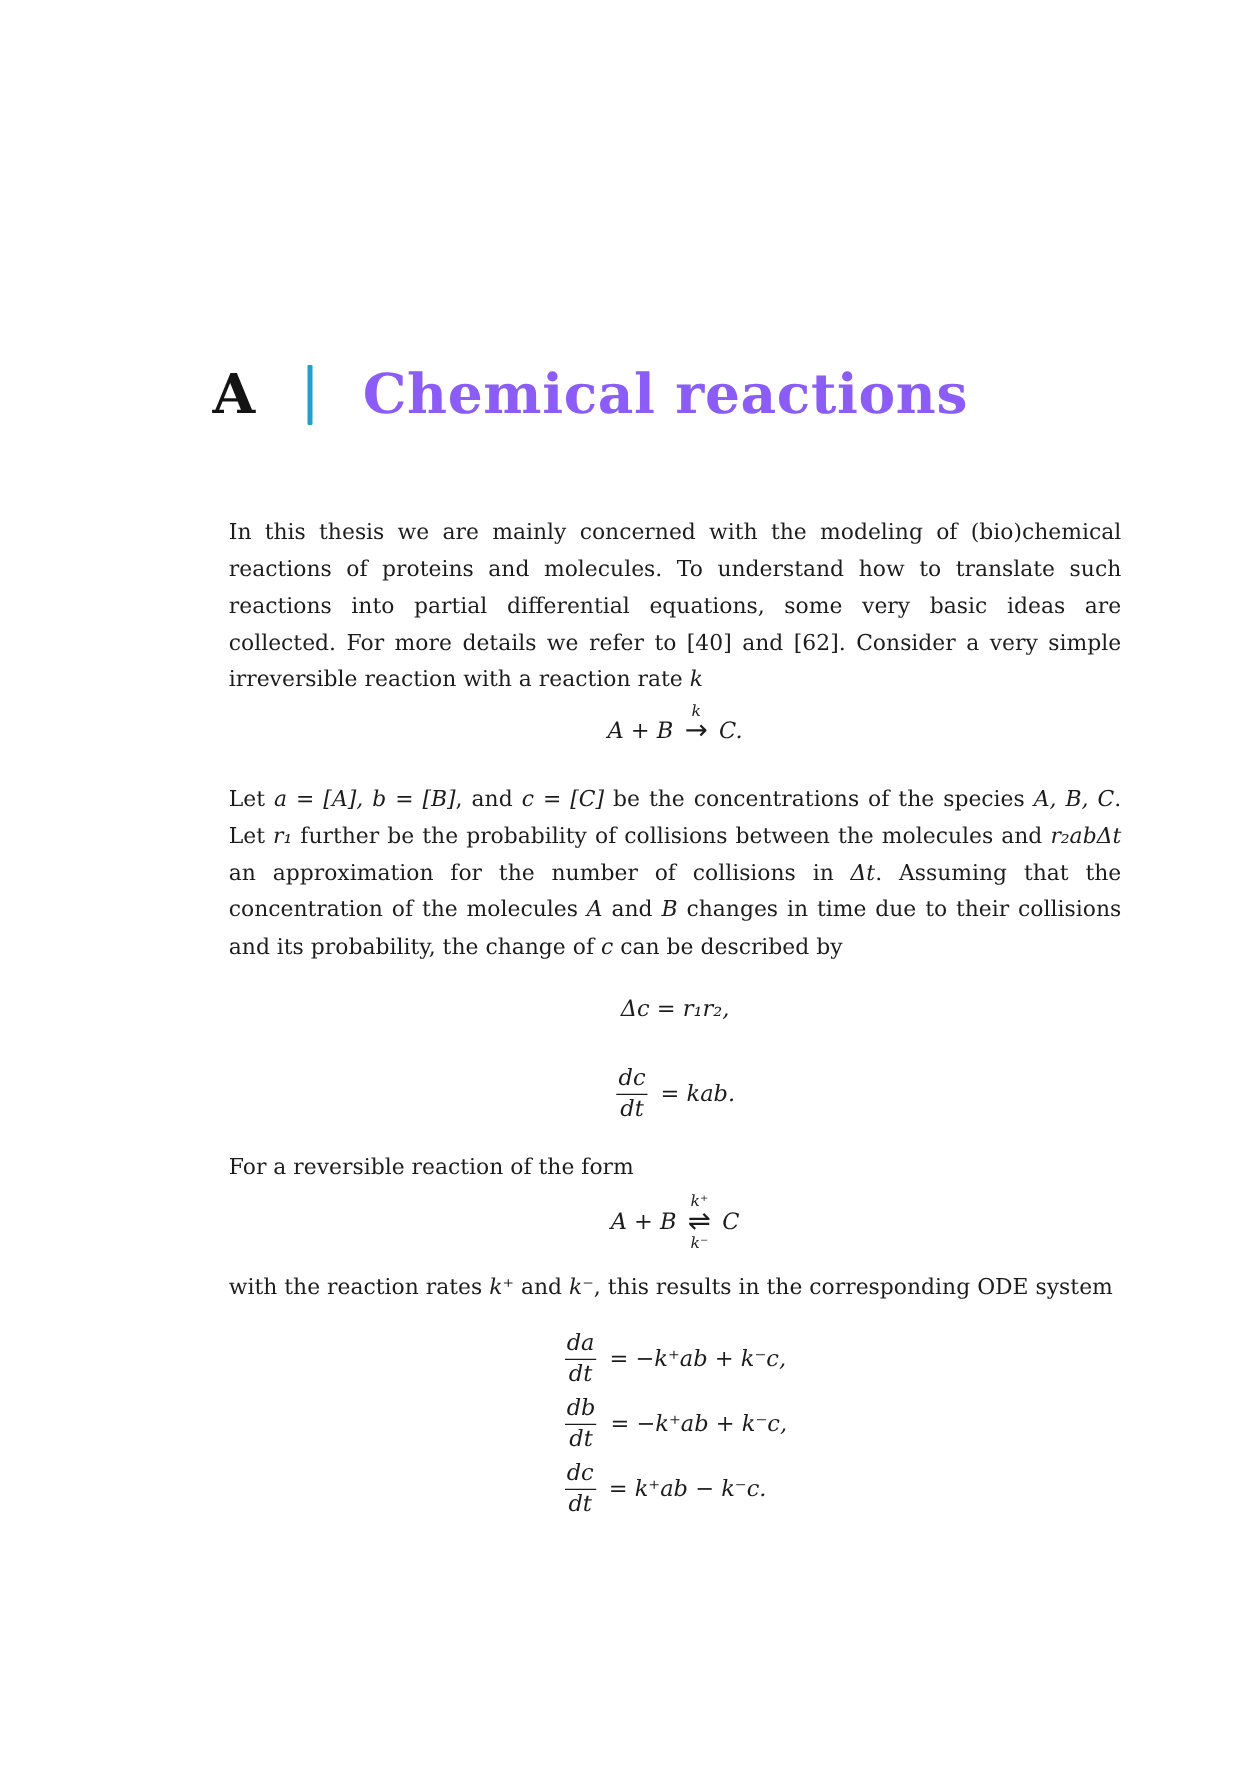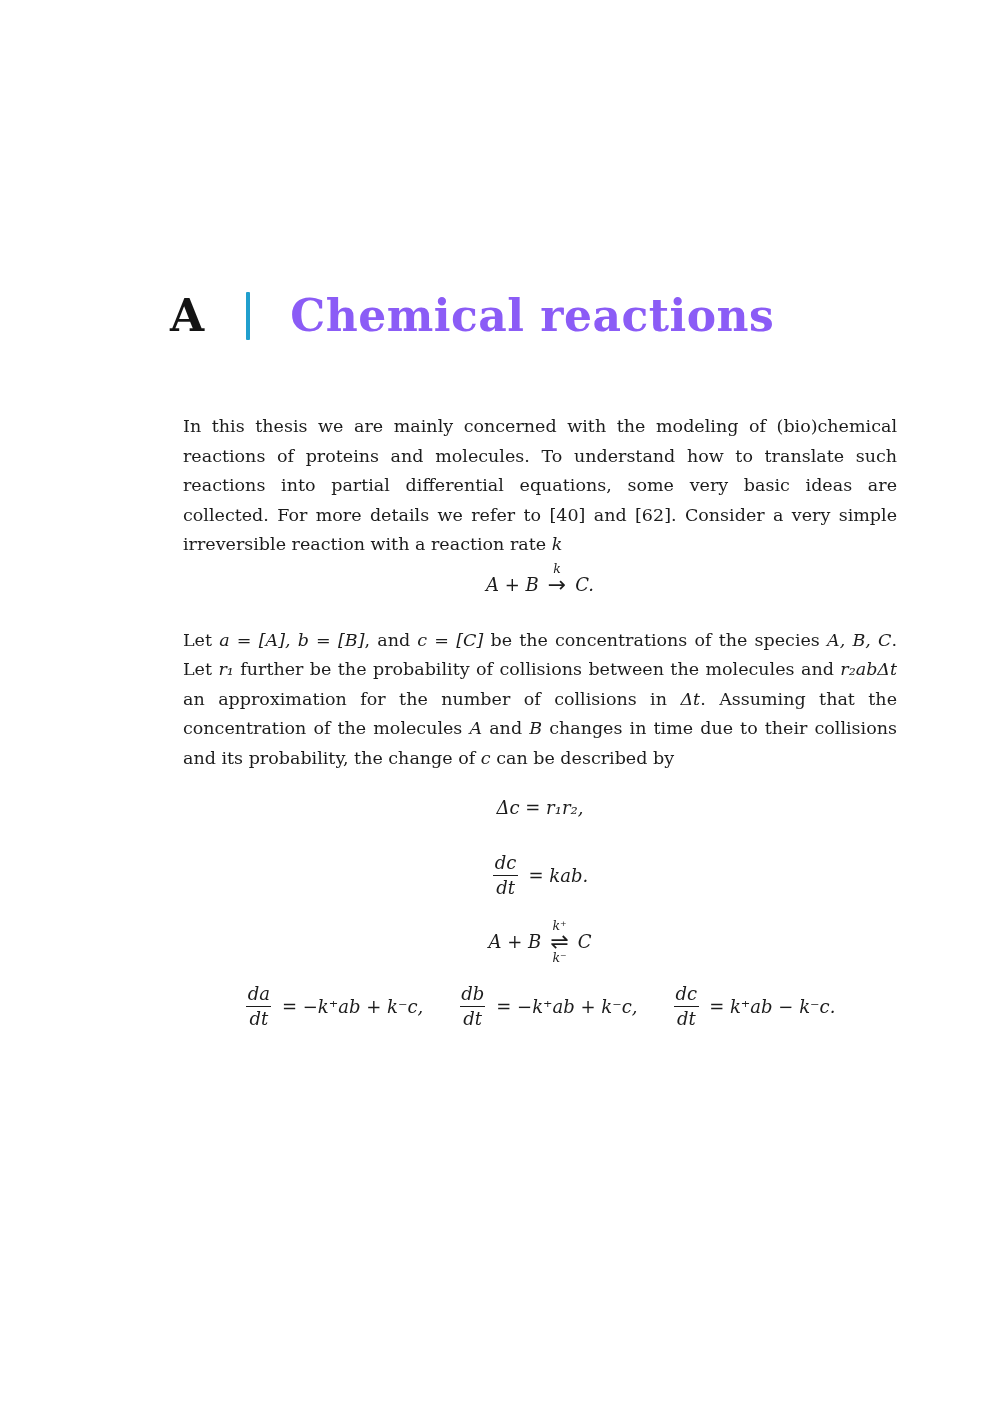--- a/index.html
+++ b/index.html
@@ -109,23 +109,22 @@
     font-size: 18px;
   }
   .fnum { padding: 0 3px 1px; }
   .fden { border-top: 1.4px solid #1c1c1c; padding: 1px 3px 0; }
 
   .eq-rhs { margin-left: 9px; }
 
   
   .ode-rows {
     display: flex;
-    flex-direction: row;
+    flex-direction: column;
     align-items: flex-start;
-    gap: 35px;
   }
   .ode-row {
     display: flex;
     align-items: center;
     margin: 2px 0;
   }
 </style>
 </head>
 <body>
 
@@ -158,31 +157,33 @@
 
 
     <div class="equation" id="eq3">
       <span class="frac">
         <span class="fnum mi">dc</span>
         <span class="fden mi">dt</span>
       </span>
       <span class="mi eq-rhs">= kab.</span>
     </div>
 
+    <p><span>For a reversible reaction of the form</span></p>
 
     <div class="equation" id="eq4">
       <span class="mi">A + B</span>
       <span class="relstack">
         <span class="rel-top mi">k⁺</span>
         <span class="rel-arrow">⇌</span>
         <span class="rel-bot mi">k⁻</span>
       </span>
       <span class="mi">C</span>
     </div>
 
+    <p><span>with the reaction rates </span><span class="mi">k⁺</span><span> and </span><span class="mi">k⁻</span><span>, this results in the corresponding ODE system</span></p>
 
     <div class="equation" id="eq5">
       <div class="ode-rows">
 
         <div class="ode-row">
           <span class="frac">
             <span class="fnum mi">da</span>
             <span class="fden mi">dt</span>
           </span>
           <span class="mi eq-rhs">= −k⁺ab + k⁻c,</span>

